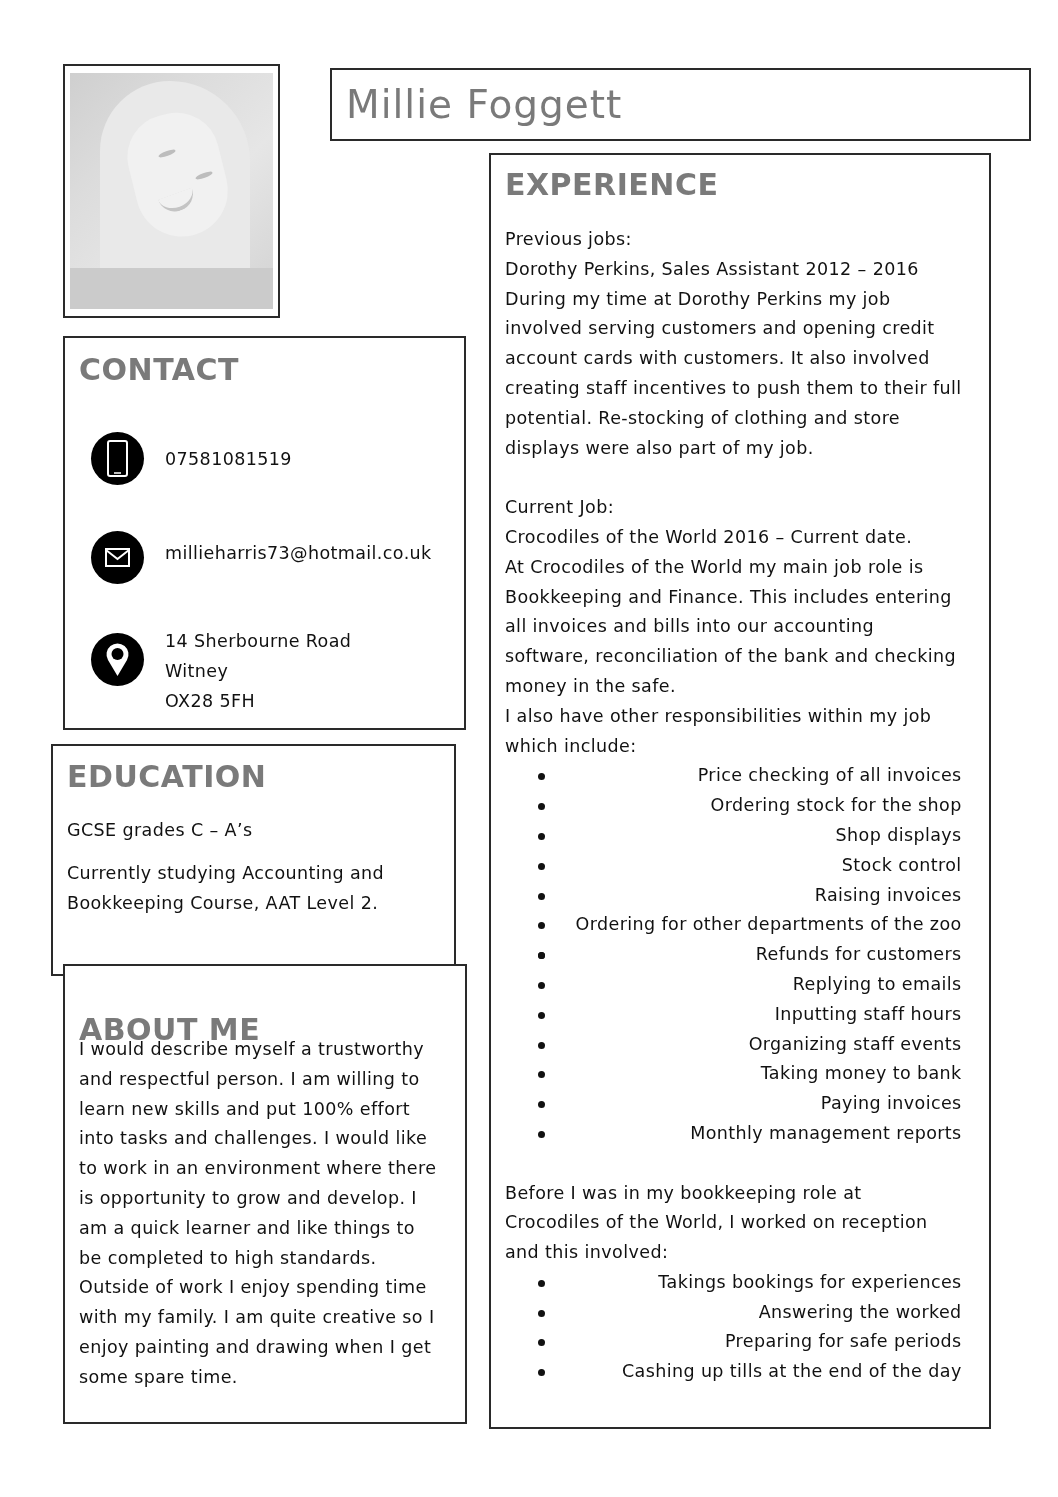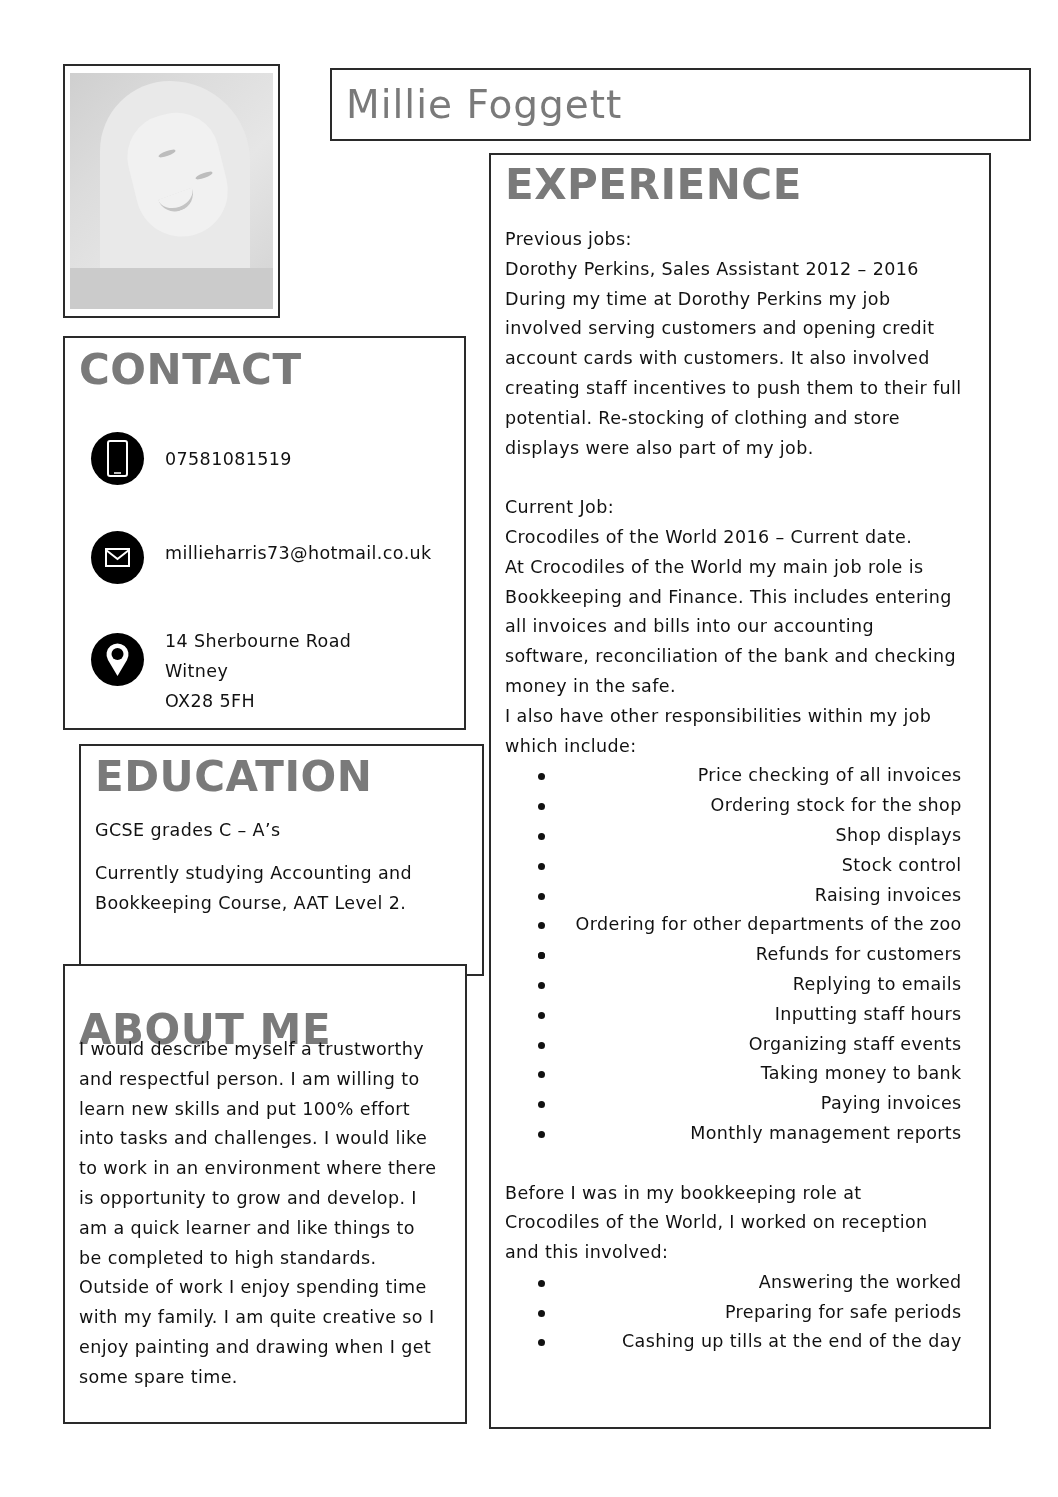--- a/index.html
+++ b/index.html
@@ -6,21 +6,21 @@
   body {
     width: 1058px; height: 1497px; position: relative; overflow: hidden;
     font-family: "DejaVu Sans", sans-serif; color: #111111;
   }
   .box {
     position: absolute; box-sizing: border-box;
     border: 2px solid #2a2a2a; background: #ffffff;
   }
   .heading {
     font-family: "DejaVu Sans", sans-serif;
-    color: #7a7a7a; font-size: 42px; letter-spacing: 0.5px;
+    color: #7a7a7a; font-size: 30px; letter-spacing: 0.5px;
     line-height: 40px; margin: 0;
   }
   .body-text {
     font-size: 17.5px; line-height: 29.8px; letter-spacing: 0.4px;
     margin: 0; white-space: nowrap;
   }
 
   
   #photo-box { left: 63px; top: 64px; width: 217px; height: 254px; }
   #photo {
@@ -60,21 +60,21 @@
   #contact-box { left: 63px; top: 336px; width: 403px; height: 394px; }
   #contact-box .heading { position: absolute; left: 14px; top: 12px; }
   .contact-row { position: absolute; left: 0; width: 100%; }
   .icon-circle {
     position: absolute; left: 26px; width: 53px; height: 53px; border-radius: 50%;
     background: #000000;
   }
   .contact-text { position: absolute; left: 100px; }
 
   
-  #education-box { left: 79px; top: 744px; width: 405px; height: 232px; }
+  #education-box { left: 51px; top: 744px; width: 405px; height: 232px; }
   #education-box .heading { position: absolute; left: 14px; top: 11px; }
   #edu-line1 { position: absolute; left: 14px; top: 70px; }
   #edu-line2 { position: absolute; left: 14px; top: 113px; }
 
   
   #about-box { left: 63px; top: 964px; width: 404px; height: 460px; }
   #about-box .heading { position: absolute; left: 14px; top: 11px; margin-top: 33px; }
   #about-text { position: absolute; left: 14px; top: 69px; }
 
   
@@ -213,19 +213,20 @@
         <li><span class="dot"></span><span>Paying invoices</span></li>
         <li><span class="dot"></span><span>Monthly management reports</span></li>
       </ul>
     </div>
     <div class="spacer"></div>
     <div>
       <div>Before I was in my bookkeeping role at</div>
       <div>Crocodiles of the World, I worked on reception</div>
       <div>and this involved:</div>
       <ul class="bullet-list">
+        <li><span class="dot"></span><span>Takings bookings for experiences</span></li>
         <li><span class="dot"></span><span>Answering the worked</span></li>
         <li><span class="dot"></span><span>Preparing for safe periods</span></li>
         <li><span class="dot"></span><span>Cashing up tills at the end of the day</span></li>
       </ul>
     </div>
   </div>
 </div>
 
 </body></html>

